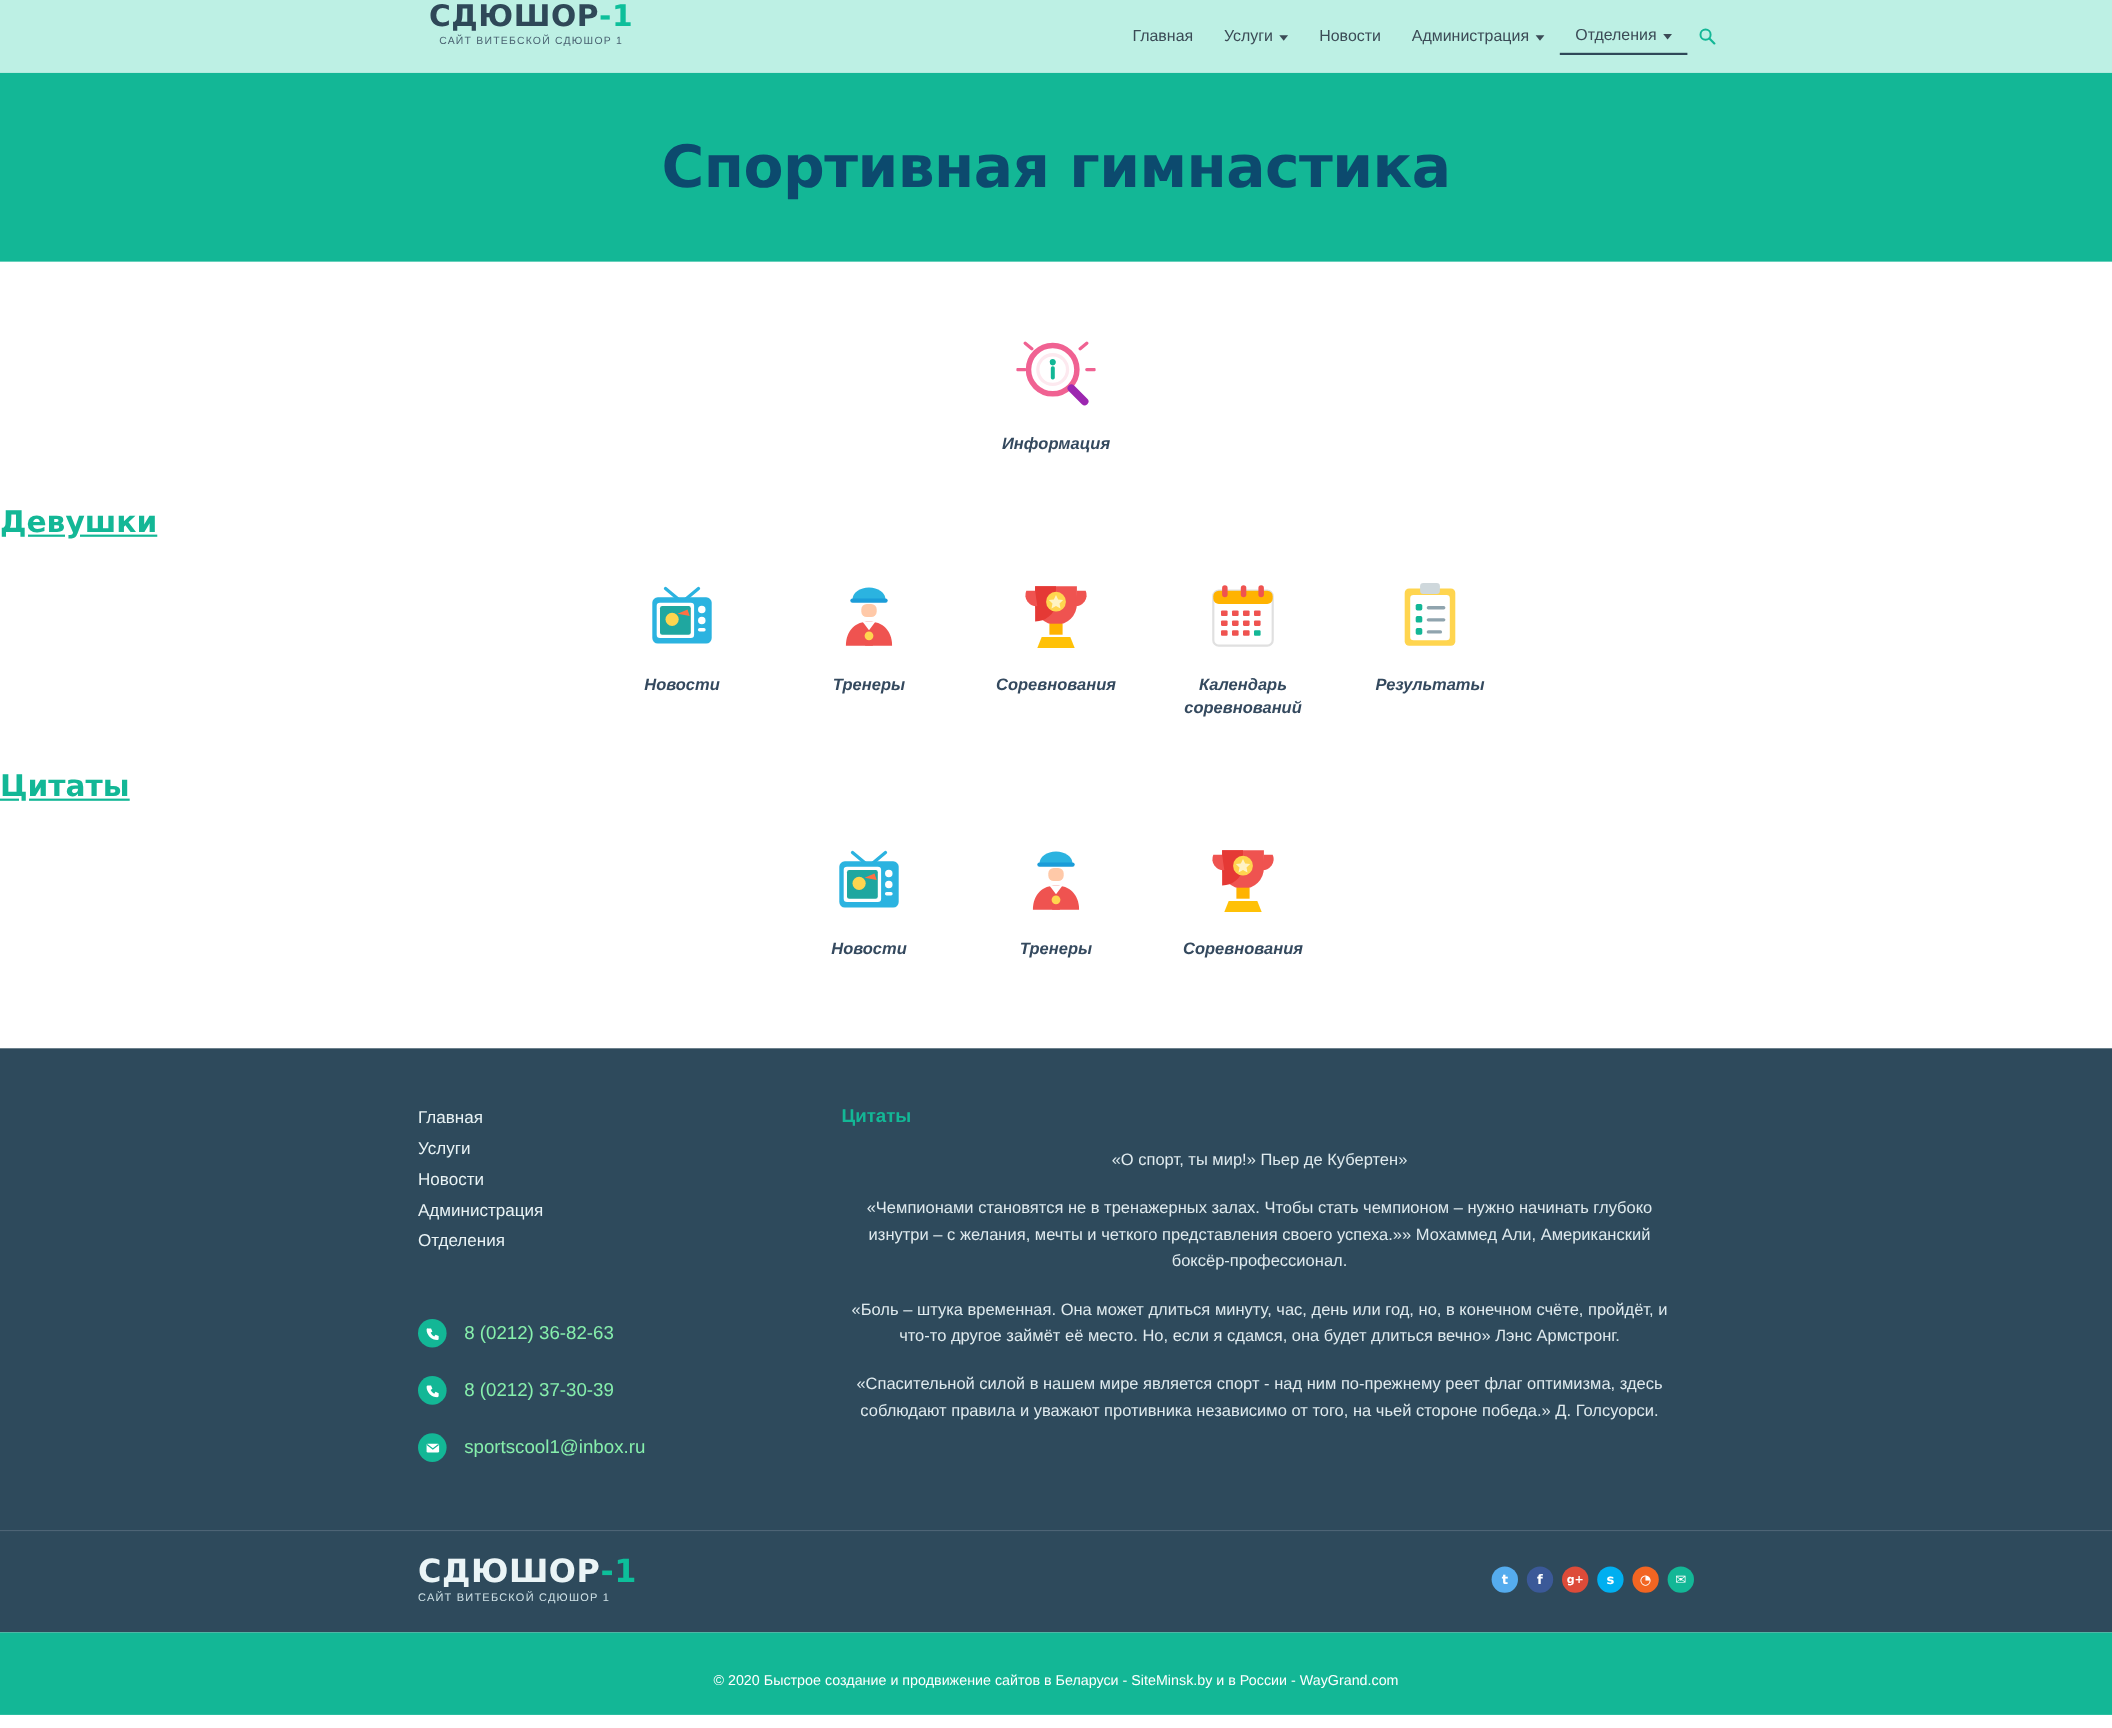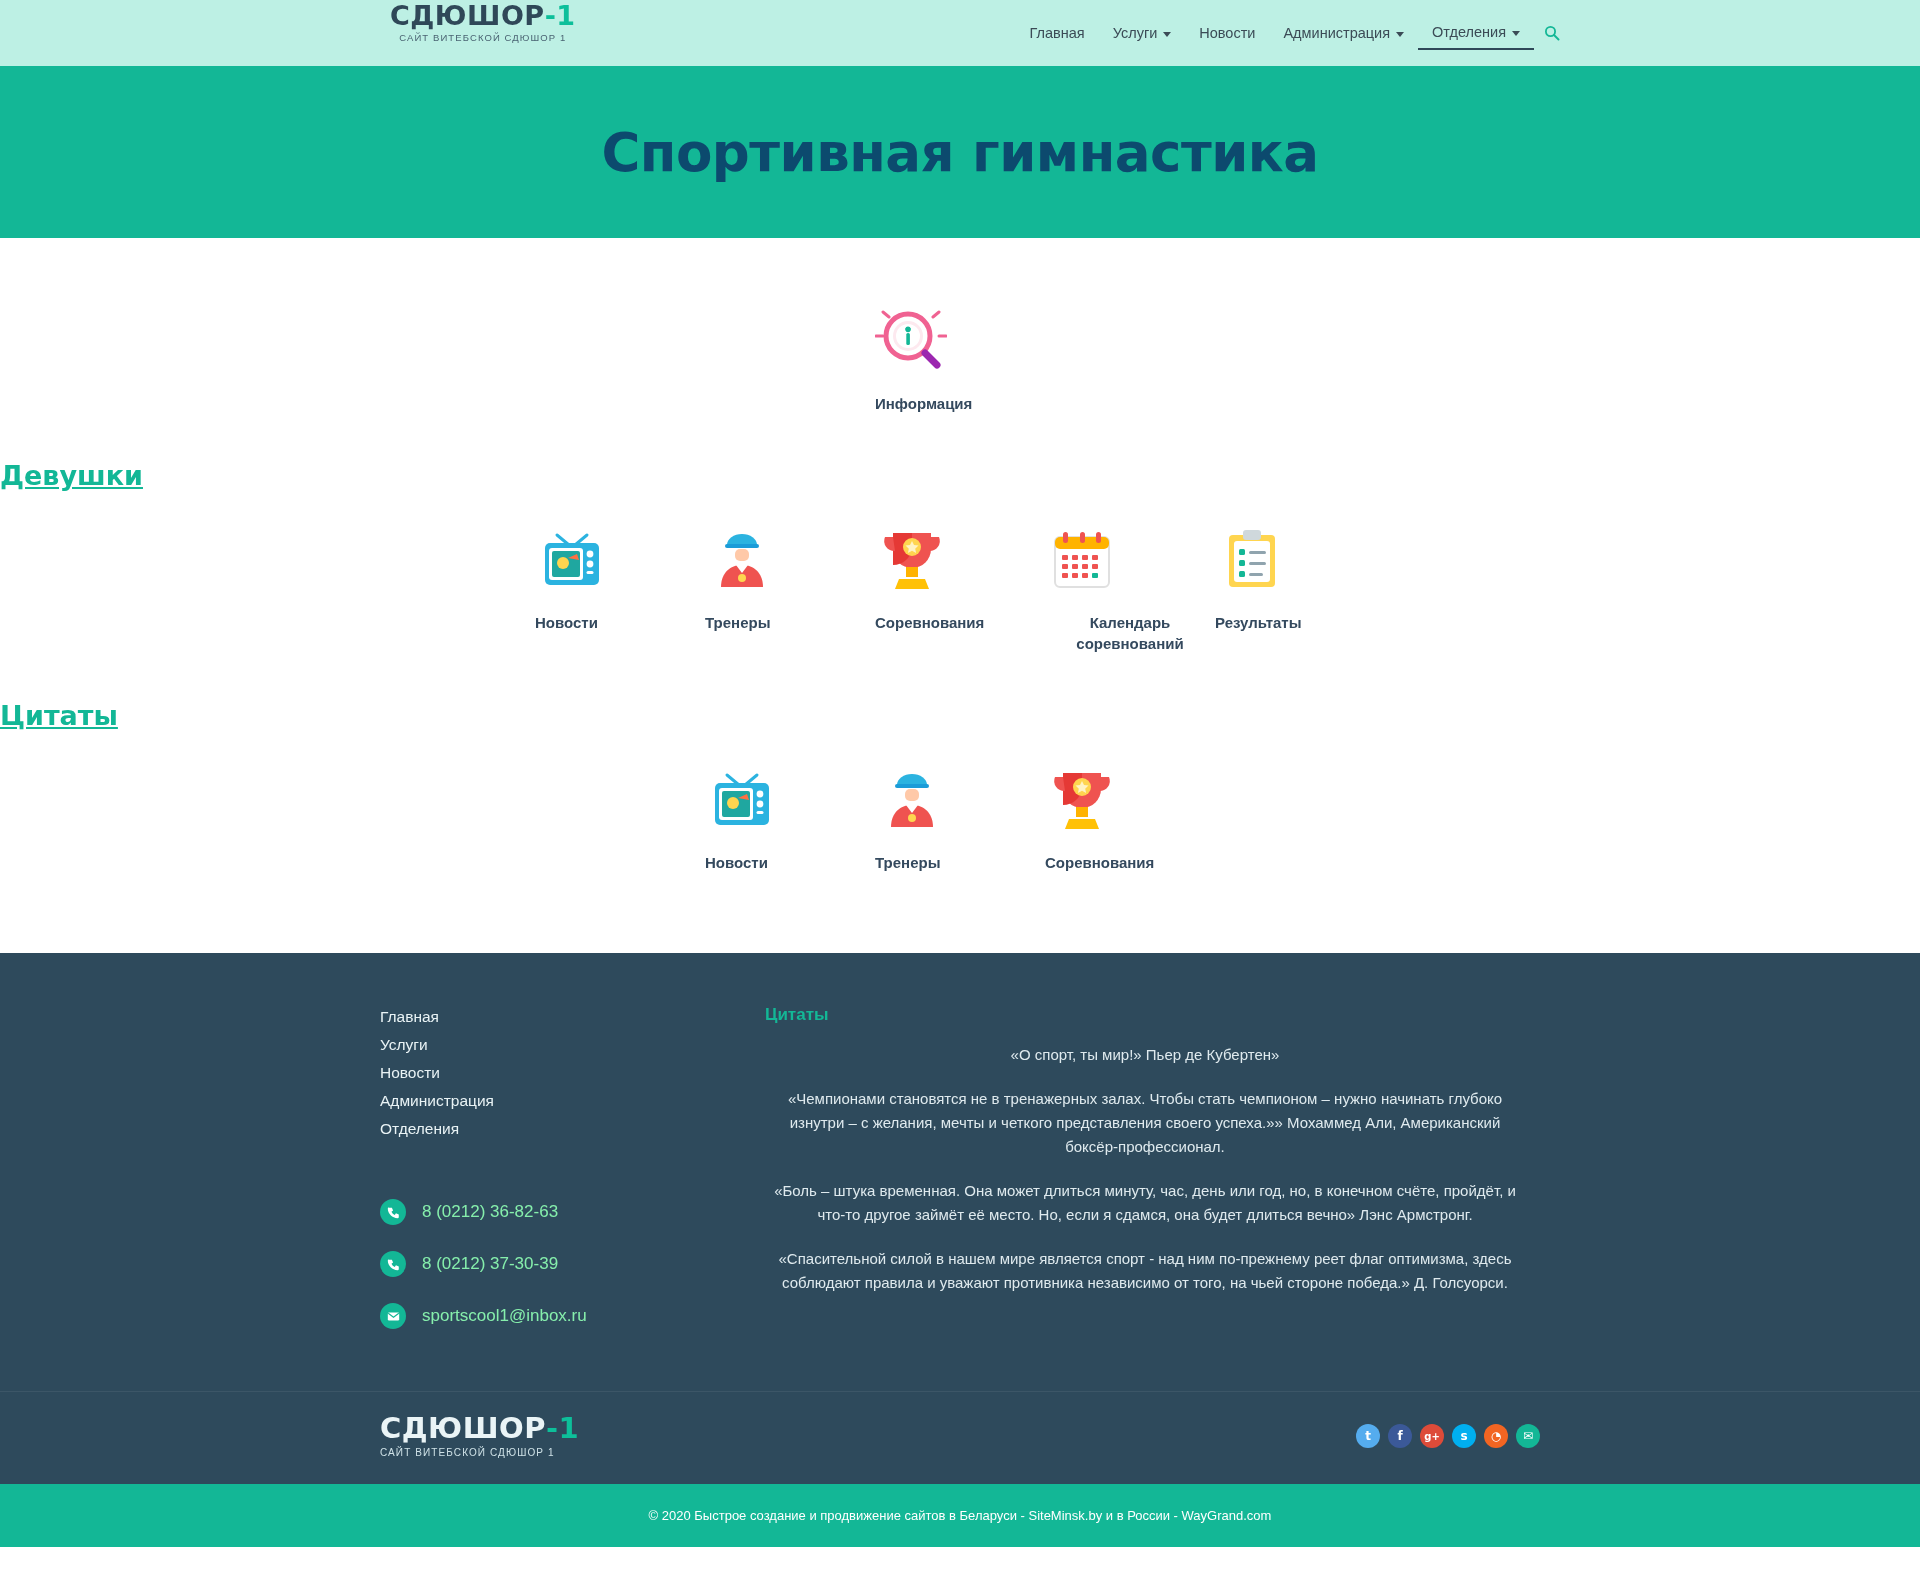--- a/index.html
+++ b/index.html
@@ -103,23 +103,24 @@
   }
   .tiles-row {
     display: flex;
     justify-content: center;
     align-items: flex-start;
   }
   .tile {
     width: 170px;
     display: flex;
     flex-direction: column;
-    align-items: flex-start;
+    align-items: center;
     cursor: pointer;
     text-decoration: none;
+    font-style: italic;
   }
   .tile .ic { height: 86px; display:flex; align-items:center; justify-content:center; }
   .tile .cap {
     margin-top: 10px;
     font-size: 15px;
     font-weight: bold;
     color: #34495e;
     text-align: center;
     line-height: 1.35;
   }
@@ -209,21 +210,21 @@
     width: 24px; height: 24px; border-radius: 50%;
     display: flex; align-items: center; justify-content: center;
     color: #fff; font-size: 12px; font-weight: bold; cursor: pointer;
     font-family: "DejaVu Sans", sans-serif;
   }
   .copyright {
     background: #13b796;
     color: #ffffff;
     text-align: center;
     font-size: 13px;
-    padding: 24px 0 24px 0;
+    padding: 36px 0 24px 0;
   }
 </style>
 </head>
 <body>
 
 <div class="topbar">
   <div class="logo-wrap">
     <div class="logo-main">
       <span>СДЮШОР</span><span class="tail">-1</span>
     </div>

